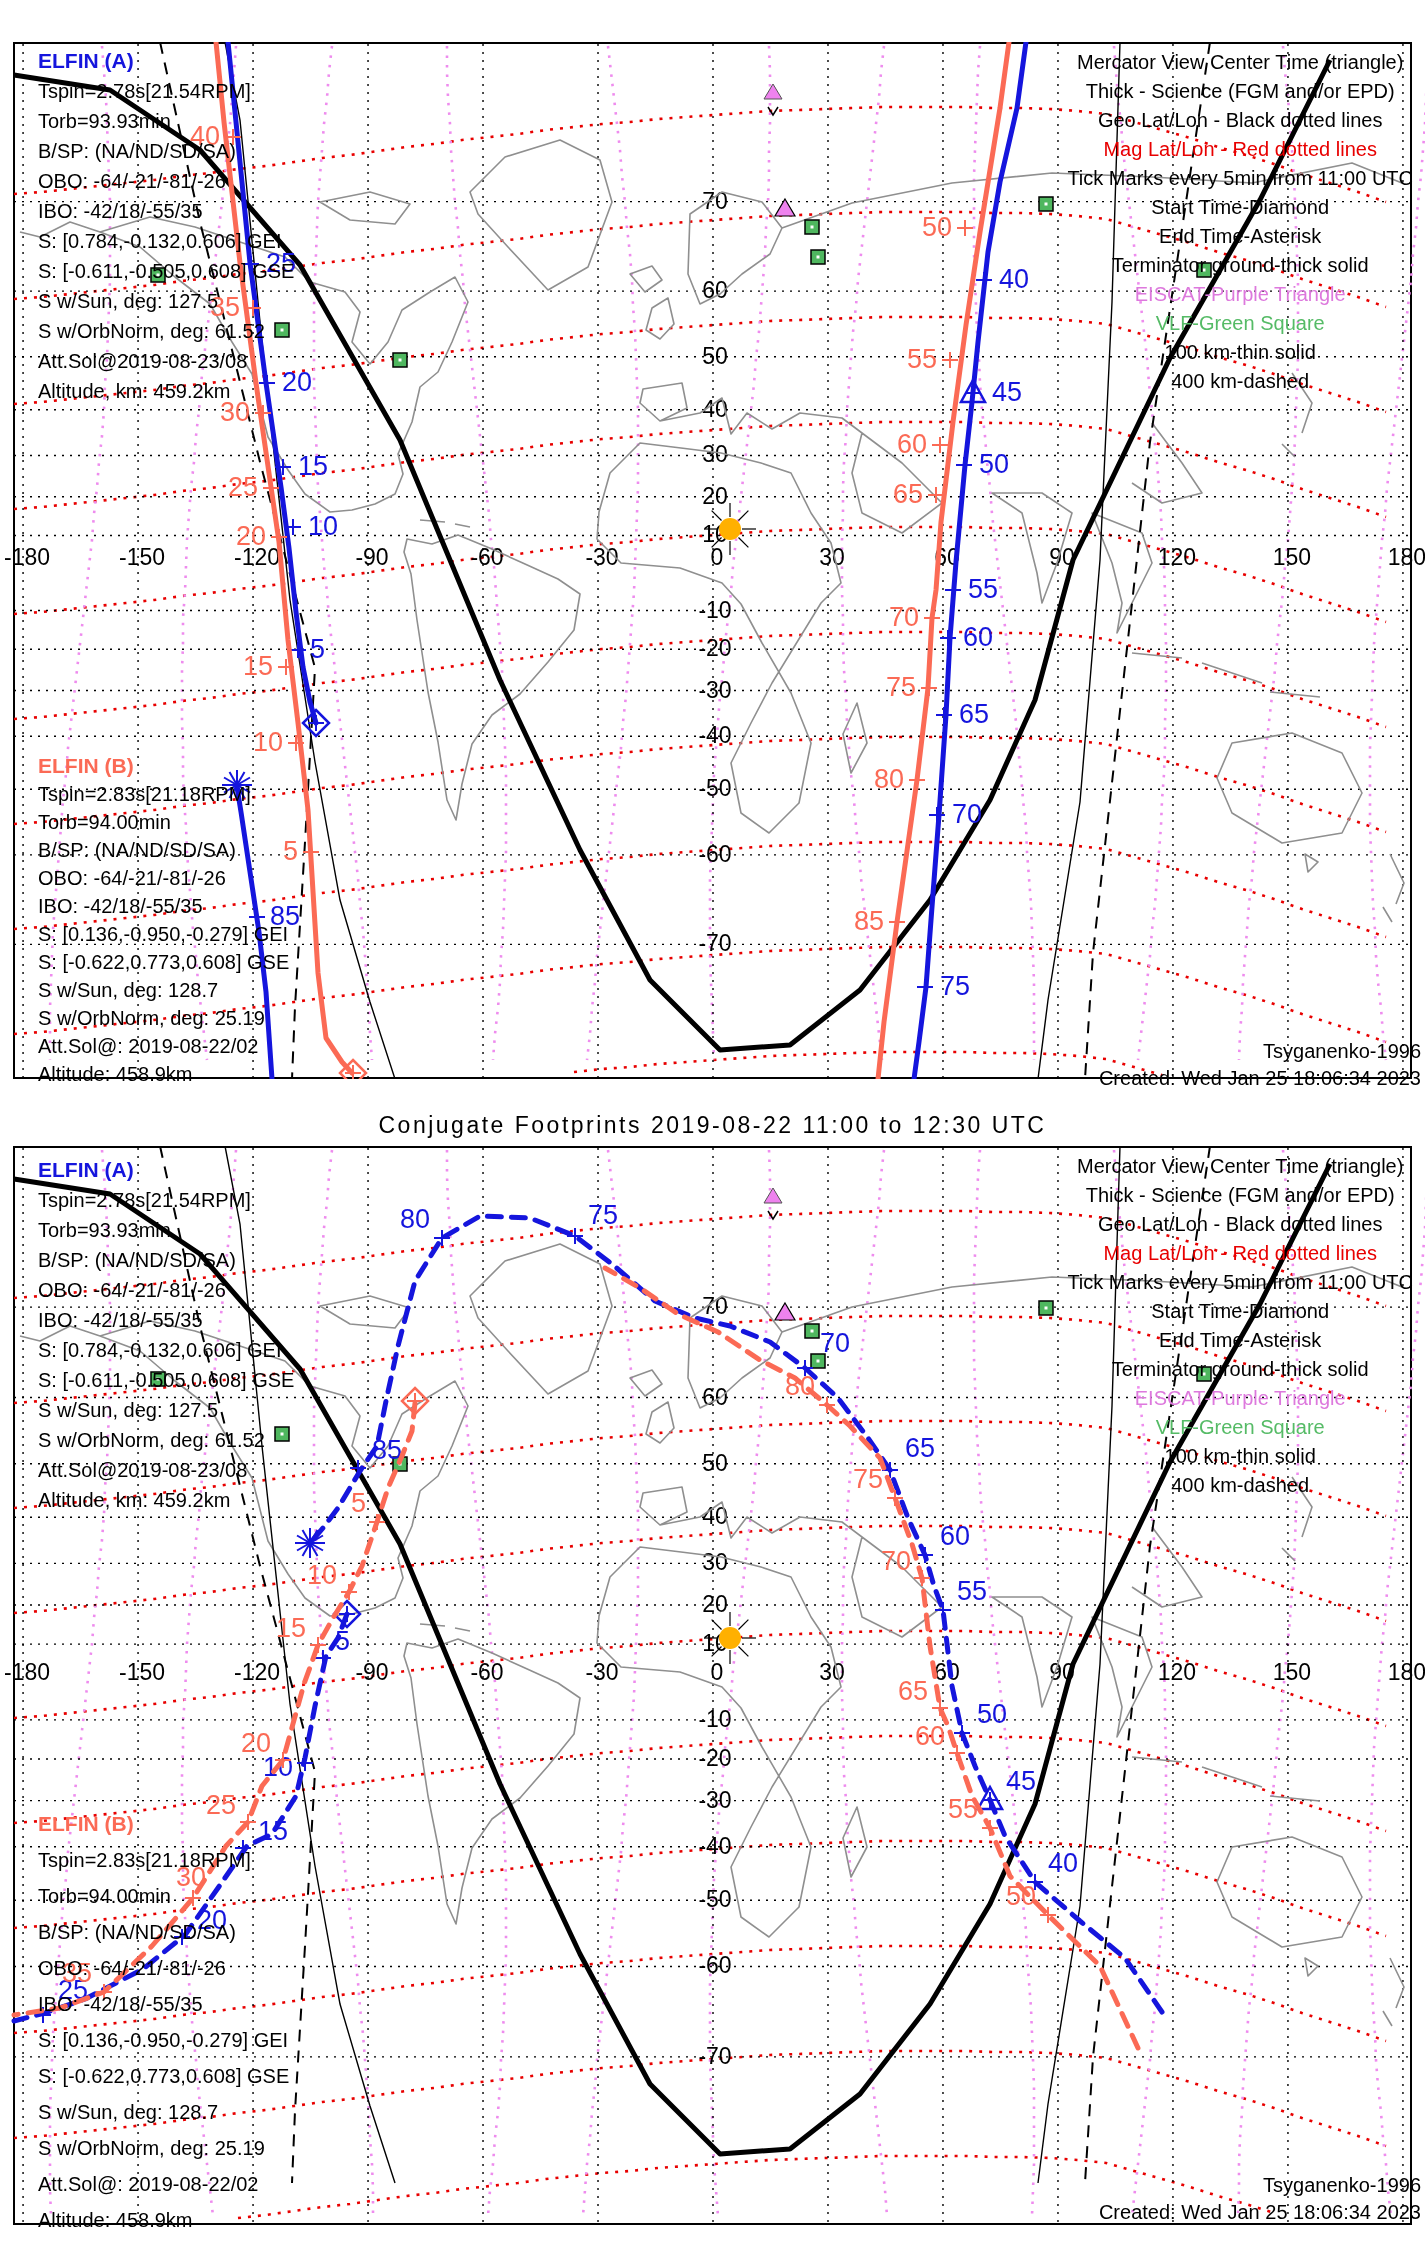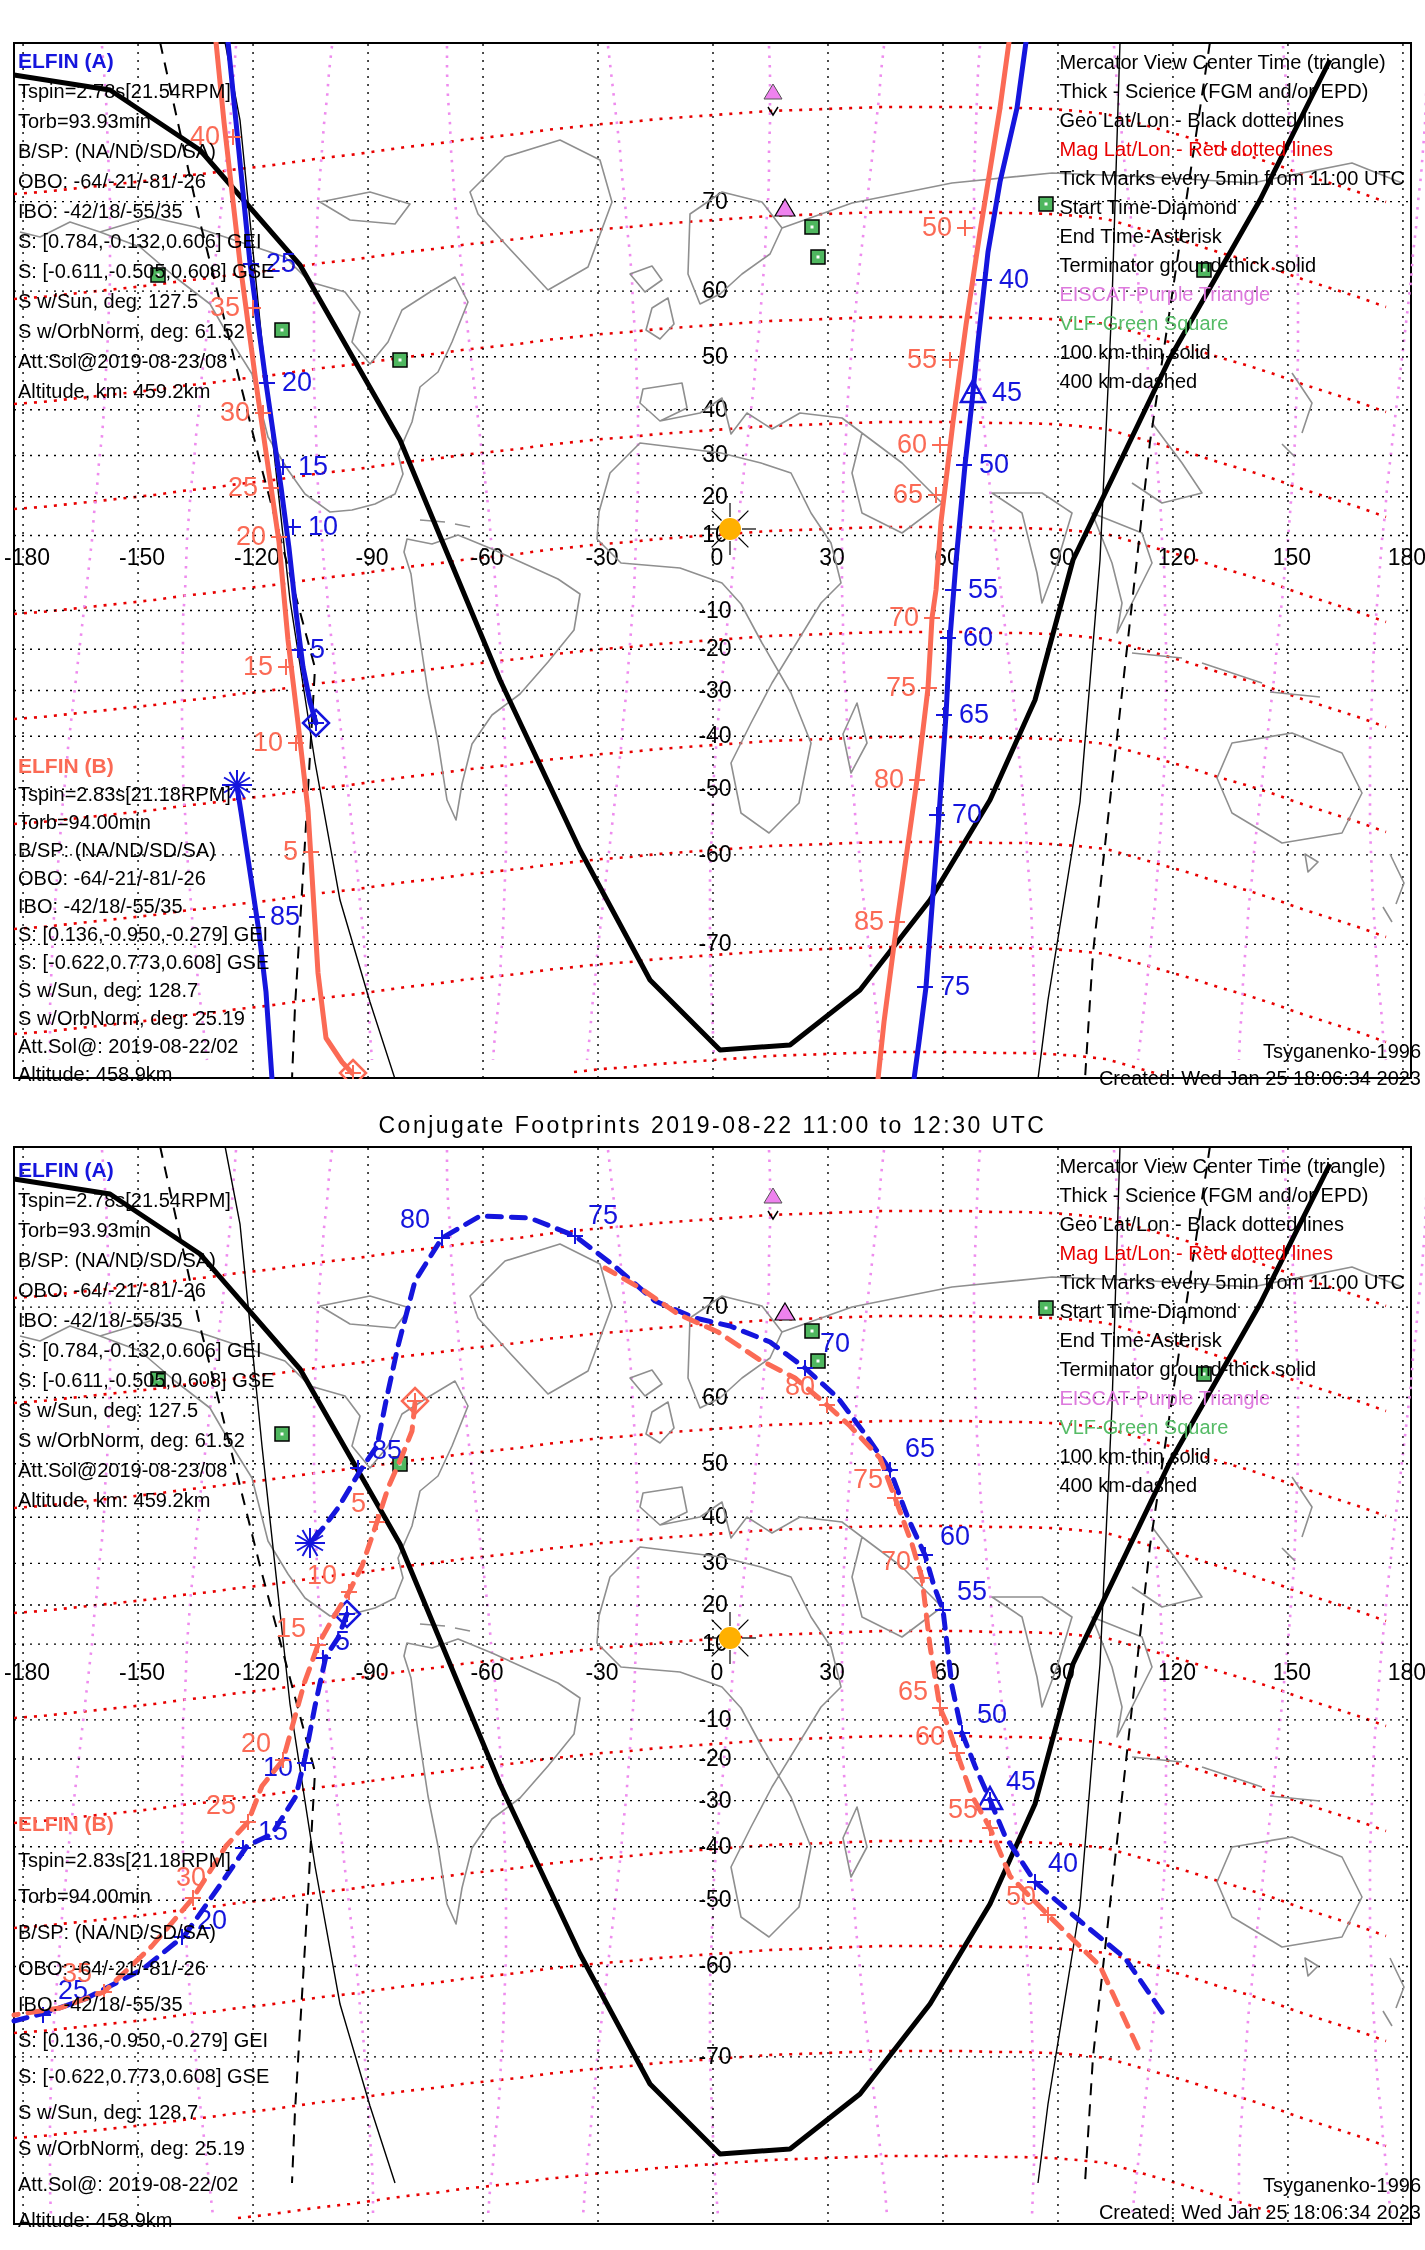--- a/index.html
+++ b/index.html
@@ -1,22 +1,22 @@
 <!DOCTYPE html>
 <html><head>
 <meta charset="utf-8">
 <style>
   html,body{margin:0;padding:0;background:#ffffff;}
   body{width:1425px;height:2250px;position:relative;font-family:"Liberation Sans",sans-serif;}
   .page{position:absolute;left:0;top:0;width:1425px;height:2250px;background:#fff;}
   .panel-title{position:absolute;width:100%;text-align:center;font-size:23px;letter-spacing:2.5px;color:#000;white-space:pre;}
   svg.map{position:absolute;left:0;}
-  .infoblock{position:absolute;font-size:20px;color:#000;white-space:pre;line-height:28px;}
+  .infoblock{position:absolute;font-size:20px;color:#000;white-space:pre;line-height:28px;margin-left:20px;}
   .infoblock .hdr{font-weight:bold;font-size:21px;}
-  .legendblock{position:absolute;right:20px;text-align:left;font-size:20px;line-height:29px;white-space:pre;}
+  .legendblock{position:absolute;right:12px;text-align:center;font-size:20px;line-height:29px;white-space:pre;}
   .footerblock{position:absolute;right:4px;text-align:right;font-size:20px;line-height:27px;color:#000;white-space:pre;}
   .iline{display:block;}
 </style>
 </head>
 <body>
 
 <div class="page">
 
   <svg class="map" id="map-0" width="1425" height="1037" style="top:42px">
       <rect x="14" y="1" width="1397" height="1035" fill="none" stroke="#000" stroke-width="2"></rect>

